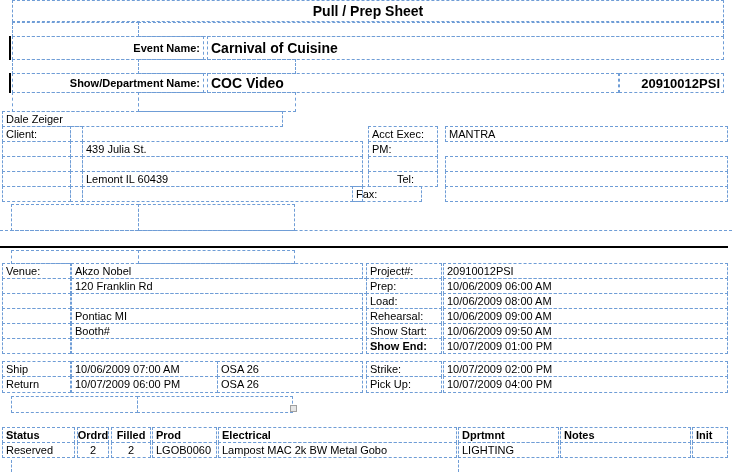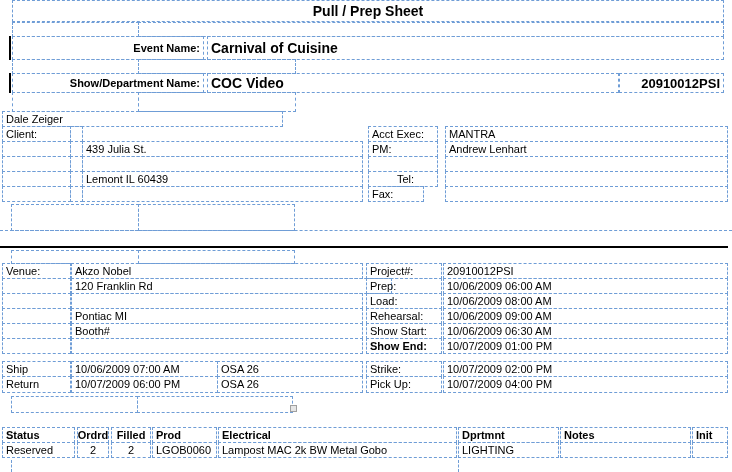--- a/index.html
+++ b/index.html
@@ -51,53 +51,52 @@
 
   <div class="cell" style="left:2px;top:126px;width:69px;height:16px;">Client:</div>
   <div class="cell" style="left:70px;top:126px;width:13px;height:16px;"></div>
   <div class="cell" style="left:368px;top:126px;width:70px;height:16px;">Acct Exec:</div>
   <div class="cell" style="left:445px;top:126px;width:283px;height:16px;">MANTRA</div>
 
   <div class="cell" style="left:2px;top:141px;width:69px;height:16px;"></div>
   <div class="cell" style="left:70px;top:141px;width:13px;height:16px;"></div>
   <div class="cell" style="left:82px;top:141px;width:281px;height:16px;">439 Julia St.</div>
   <div class="cell" style="left:368px;top:141px;width:70px;height:16px;">PM:</div>
-  <div class="cell" style="left:445px;top:141px;width:283px;height:16px;">Andrew Lenhart</div>
 
   <div class="cell" style="left:2px;top:156px;width:69px;height:16px;"></div>
   <div class="cell" style="left:70px;top:156px;width:13px;height:16px;"></div>
   <div class="cell" style="left:82px;top:156px;width:281px;height:16px;"></div>
   <div class="cell" style="left:368px;top:156px;width:70px;height:16px;"></div>
   <div class="cell" style="left:445px;top:156px;width:283px;height:16px;"></div>
 
   <div class="cell" style="left:2px;top:171px;width:69px;height:16px;"></div>
   <div class="cell" style="left:70px;top:171px;width:13px;height:16px;"></div>
   <div class="cell" style="left:82px;top:171px;width:281px;height:16px;">Lemont IL 60439</div>
   <div class="cell" style="left:368px;top:171px;width:70px;height:16px;padding-left:28px;">Tel:</div>
   <div class="cell" style="left:445px;top:171px;width:283px;height:16px;"></div>
 
   <div class="cell" style="left:2px;top:186px;width:69px;height:16px;"></div>
   <div class="cell" style="left:70px;top:186px;width:13px;height:16px;"></div>
   <div class="cell" style="left:82px;top:186px;width:281px;height:16px;"></div>
-  <div class="cell" style="left:368px;top:186px;width:56px;height:16px;">Fax:</div>
+  <div class="cell" style="left:352px;top:186px;width:70px;height:16px;">Fax:</div>
   <div class="cell" style="left:445px;top:186px;width:283px;height:16px;"></div>
 
   <div class="cell" style="left:11px;top:204px;width:128px;height:27px;"></div>
   <div class="cell" style="left:138px;top:204px;width:157px;height:27px;"></div>
   <div class="hline" style="left:0;top:230px;width:732px;"></div>
 
   <div class="rule" style="left:0;top:246px;width:728px;height:2px;"></div>
 
   <div class="cell" style="left:11px;top:250px;width:128px;height:14px;"></div>
   <div class="cell" style="left:138px;top:250px;width:157px;height:14px;"></div>
 
   <div class="cell" style="left:2px;top:263px;width:69px;height:16px;">Venue:</div>
   <div class="cell" style="left:71px;top:263px;width:292px;height:16px;">Akzo Nobel</div>
   <div class="cell" style="left:2px;top:278px;width:69px;height:16px;"></div>
-  <div class="cell" style="left:71px;top:278px;width:321px;height:16px;">120 Franklin Rd</div>
+  <div class="cell" style="left:71px;top:278px;width:296px;height:16px;">120 Franklin Rd</div>
   <div class="cell" style="left:2px;top:293px;width:69px;height:16px;"></div>
   <div class="cell" style="left:71px;top:293px;width:292px;height:16px;"></div>
   <div class="cell" style="left:2px;top:308px;width:69px;height:16px;"></div>
   <div class="cell" style="left:71px;top:308px;width:292px;height:16px;">Pontiac MI</div>
   <div class="cell" style="left:2px;top:323px;width:69px;height:16px;"></div>
   <div class="cell" style="left:71px;top:323px;width:292px;height:16px;">Booth#</div>
   <div class="cell" style="left:2px;top:338px;width:69px;height:16px;"></div>
   <div class="cell" style="left:71px;top:338px;width:292px;height:16px;"></div>
 
   <div class="cell" style="left:2px;top:361px;width:69px;height:16px;">Ship</div>
@@ -109,21 +108,21 @@
 
   <div class="cell" style="left:366px;top:263px;width:76px;height:16px;">Project#:</div>
   <div class="cell" style="left:443px;top:263px;width:285px;height:16px;">20910012PSI</div>
   <div class="cell" style="left:366px;top:278px;width:76px;height:16px;">Prep:</div>
   <div class="cell" style="left:443px;top:278px;width:285px;height:16px;">10/06/2009 06:00 AM</div>
   <div class="cell" style="left:366px;top:293px;width:76px;height:16px;">Load:</div>
   <div class="cell" style="left:443px;top:293px;width:285px;height:16px;">10/06/2009 08:00 AM</div>
   <div class="cell" style="left:366px;top:308px;width:76px;height:16px;">Rehearsal:</div>
   <div class="cell" style="left:443px;top:308px;width:285px;height:16px;">10/06/2009 09:00 AM</div>
   <div class="cell" style="left:366px;top:323px;width:76px;height:16px;">Show Start:</div>
-  <div class="cell" style="left:443px;top:323px;width:285px;height:16px;">10/06/2009 06:30 AM</div>
+  <div class="cell" style="left:443px;top:323px;width:285px;height:16px;">10/06/2009 09:50 AM</div>
   <div class="cell" style="left:366px;top:338px;width:76px;height:16px;font-weight:bold;">Show End:</div>
   <div class="cell" style="left:443px;top:338px;width:285px;height:16px;">10/07/2009 01:00 PM</div>
   <div class="cell" style="left:366px;top:361px;width:76px;height:16px;">Strike:</div>
   <div class="cell" style="left:443px;top:361px;width:285px;height:16px;">10/07/2009 02:00 PM</div>
   <div class="cell" style="left:366px;top:376px;width:76px;height:17px;">Pick Up:</div>
   <div class="cell" style="left:443px;top:376px;width:285px;height:17px;">10/07/2009 04:00 PM</div>
 
   <div class="cell" style="left:11px;top:396px;width:127px;height:17px;"></div>
   <div class="cell" style="left:137px;top:396px;width:156px;height:17px;"></div>
   <div class="handle" style="left:290px;top:405px;"></div>

